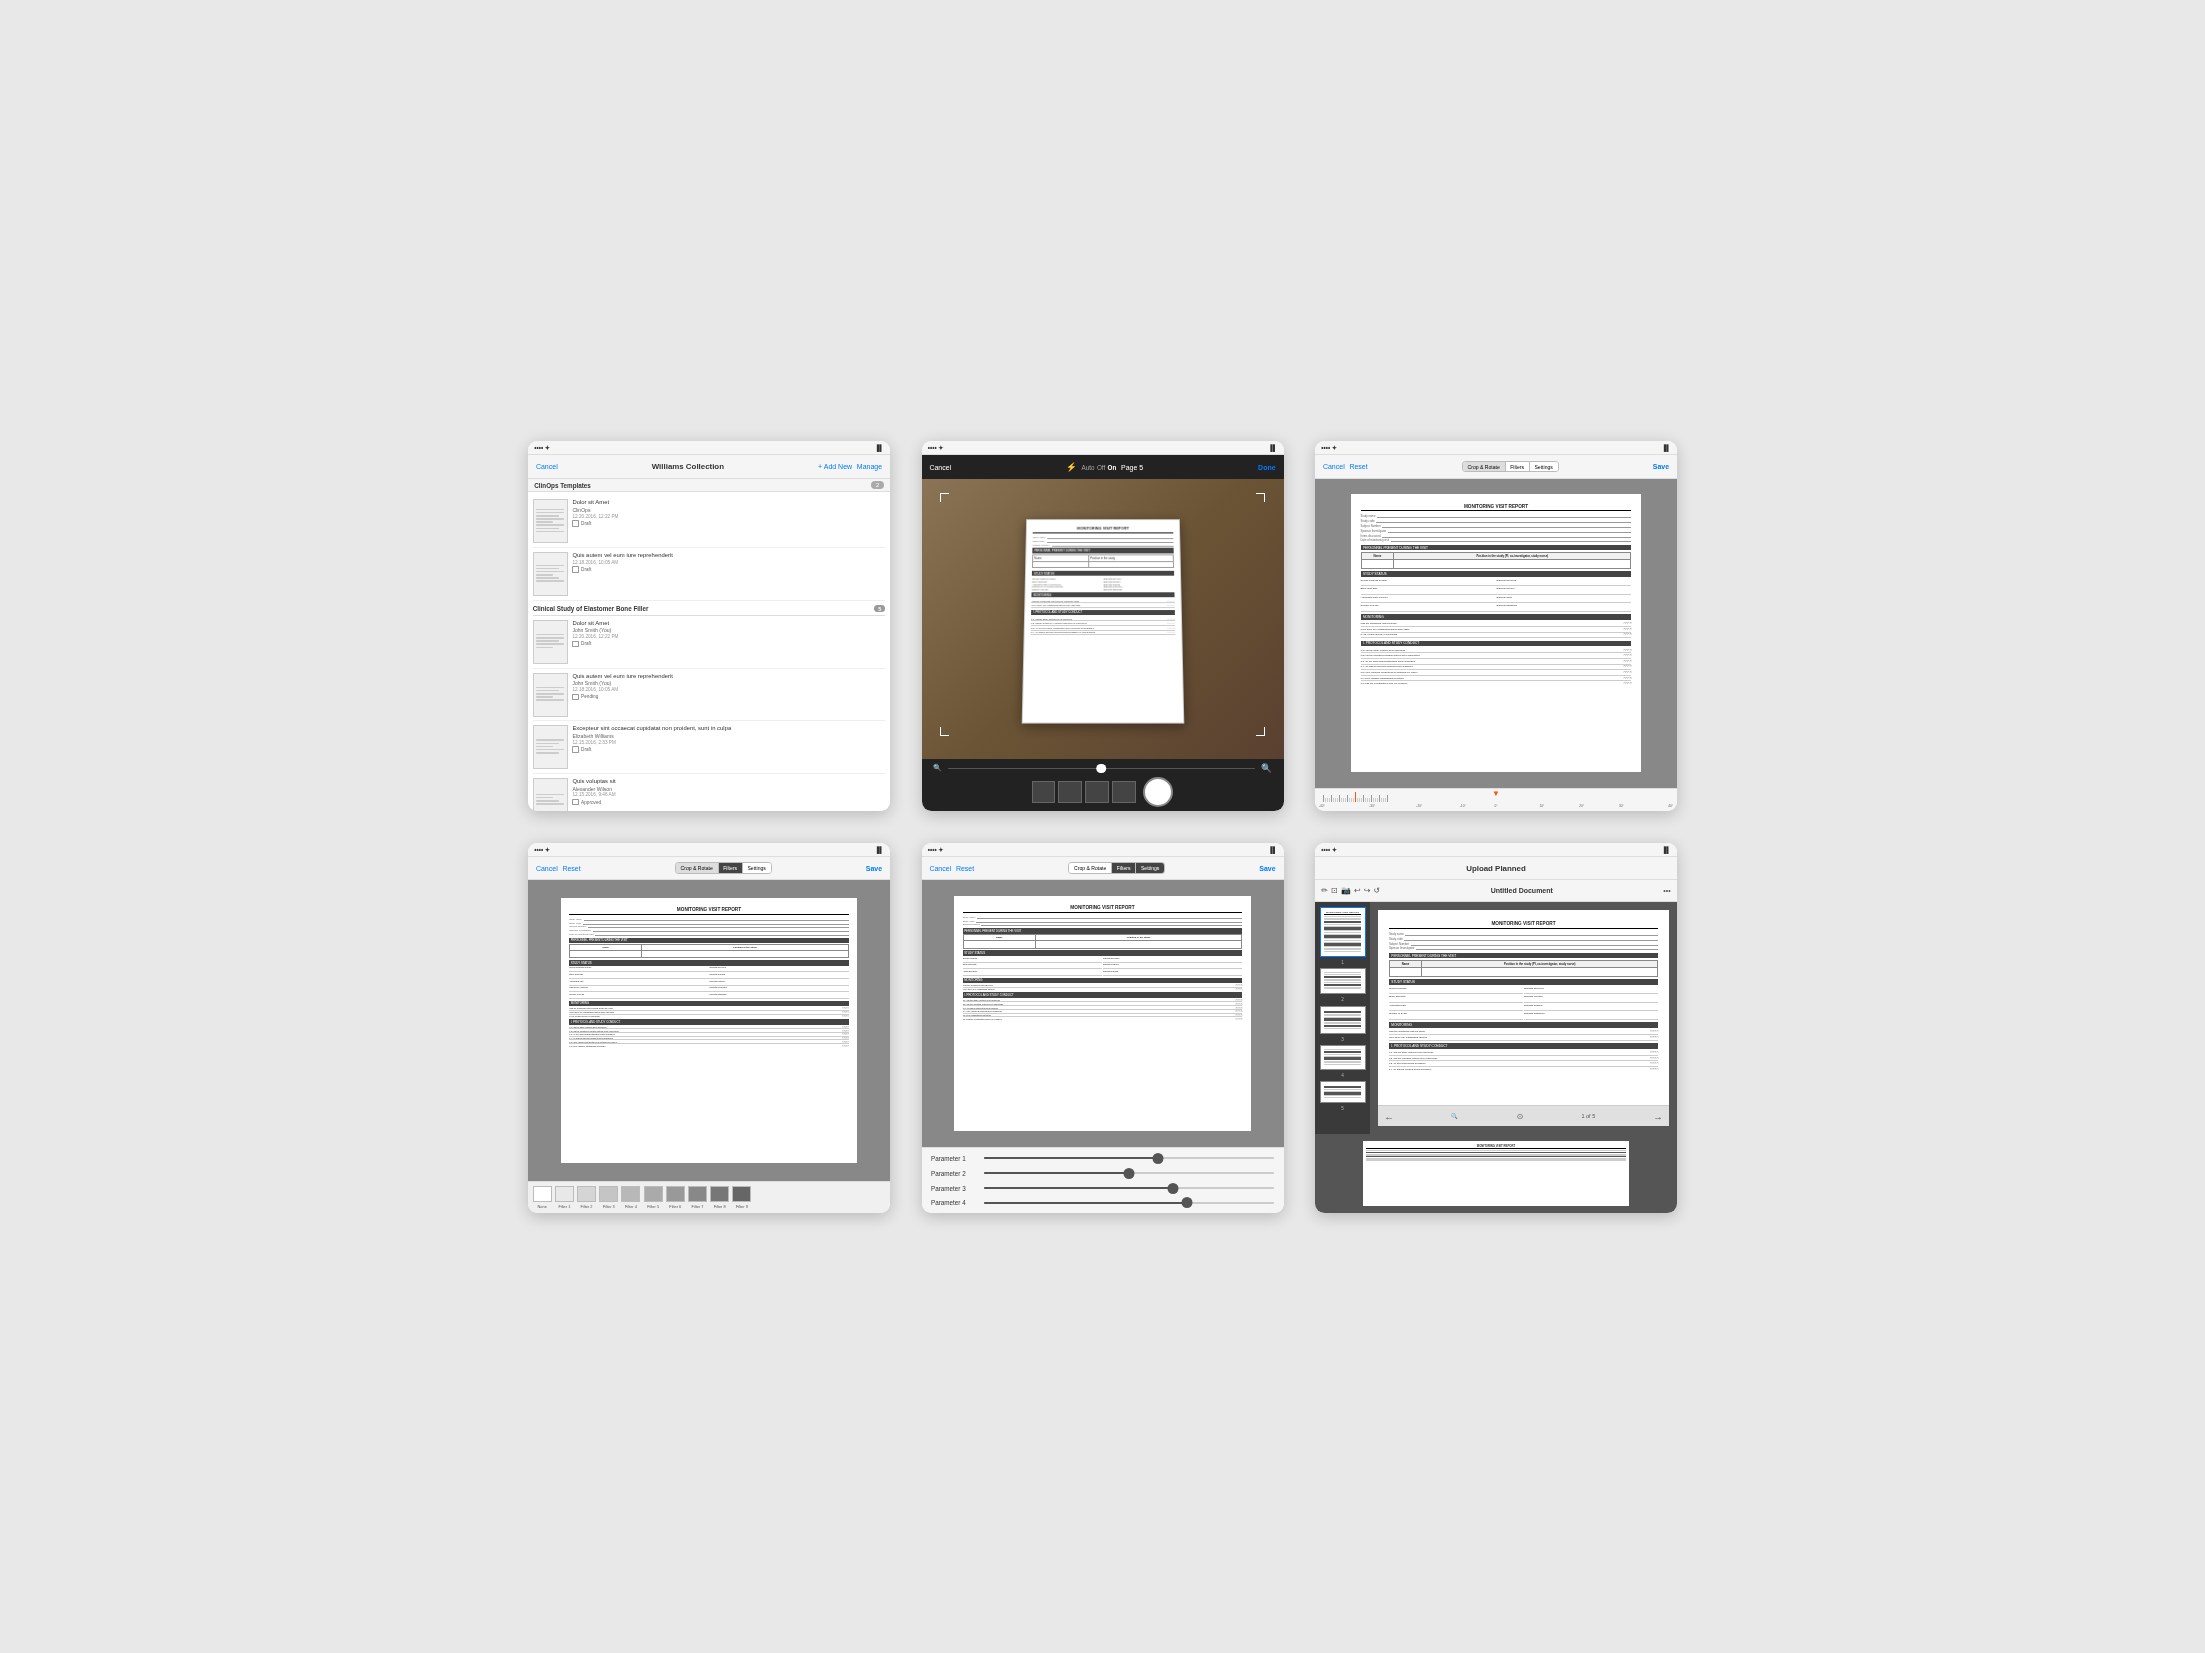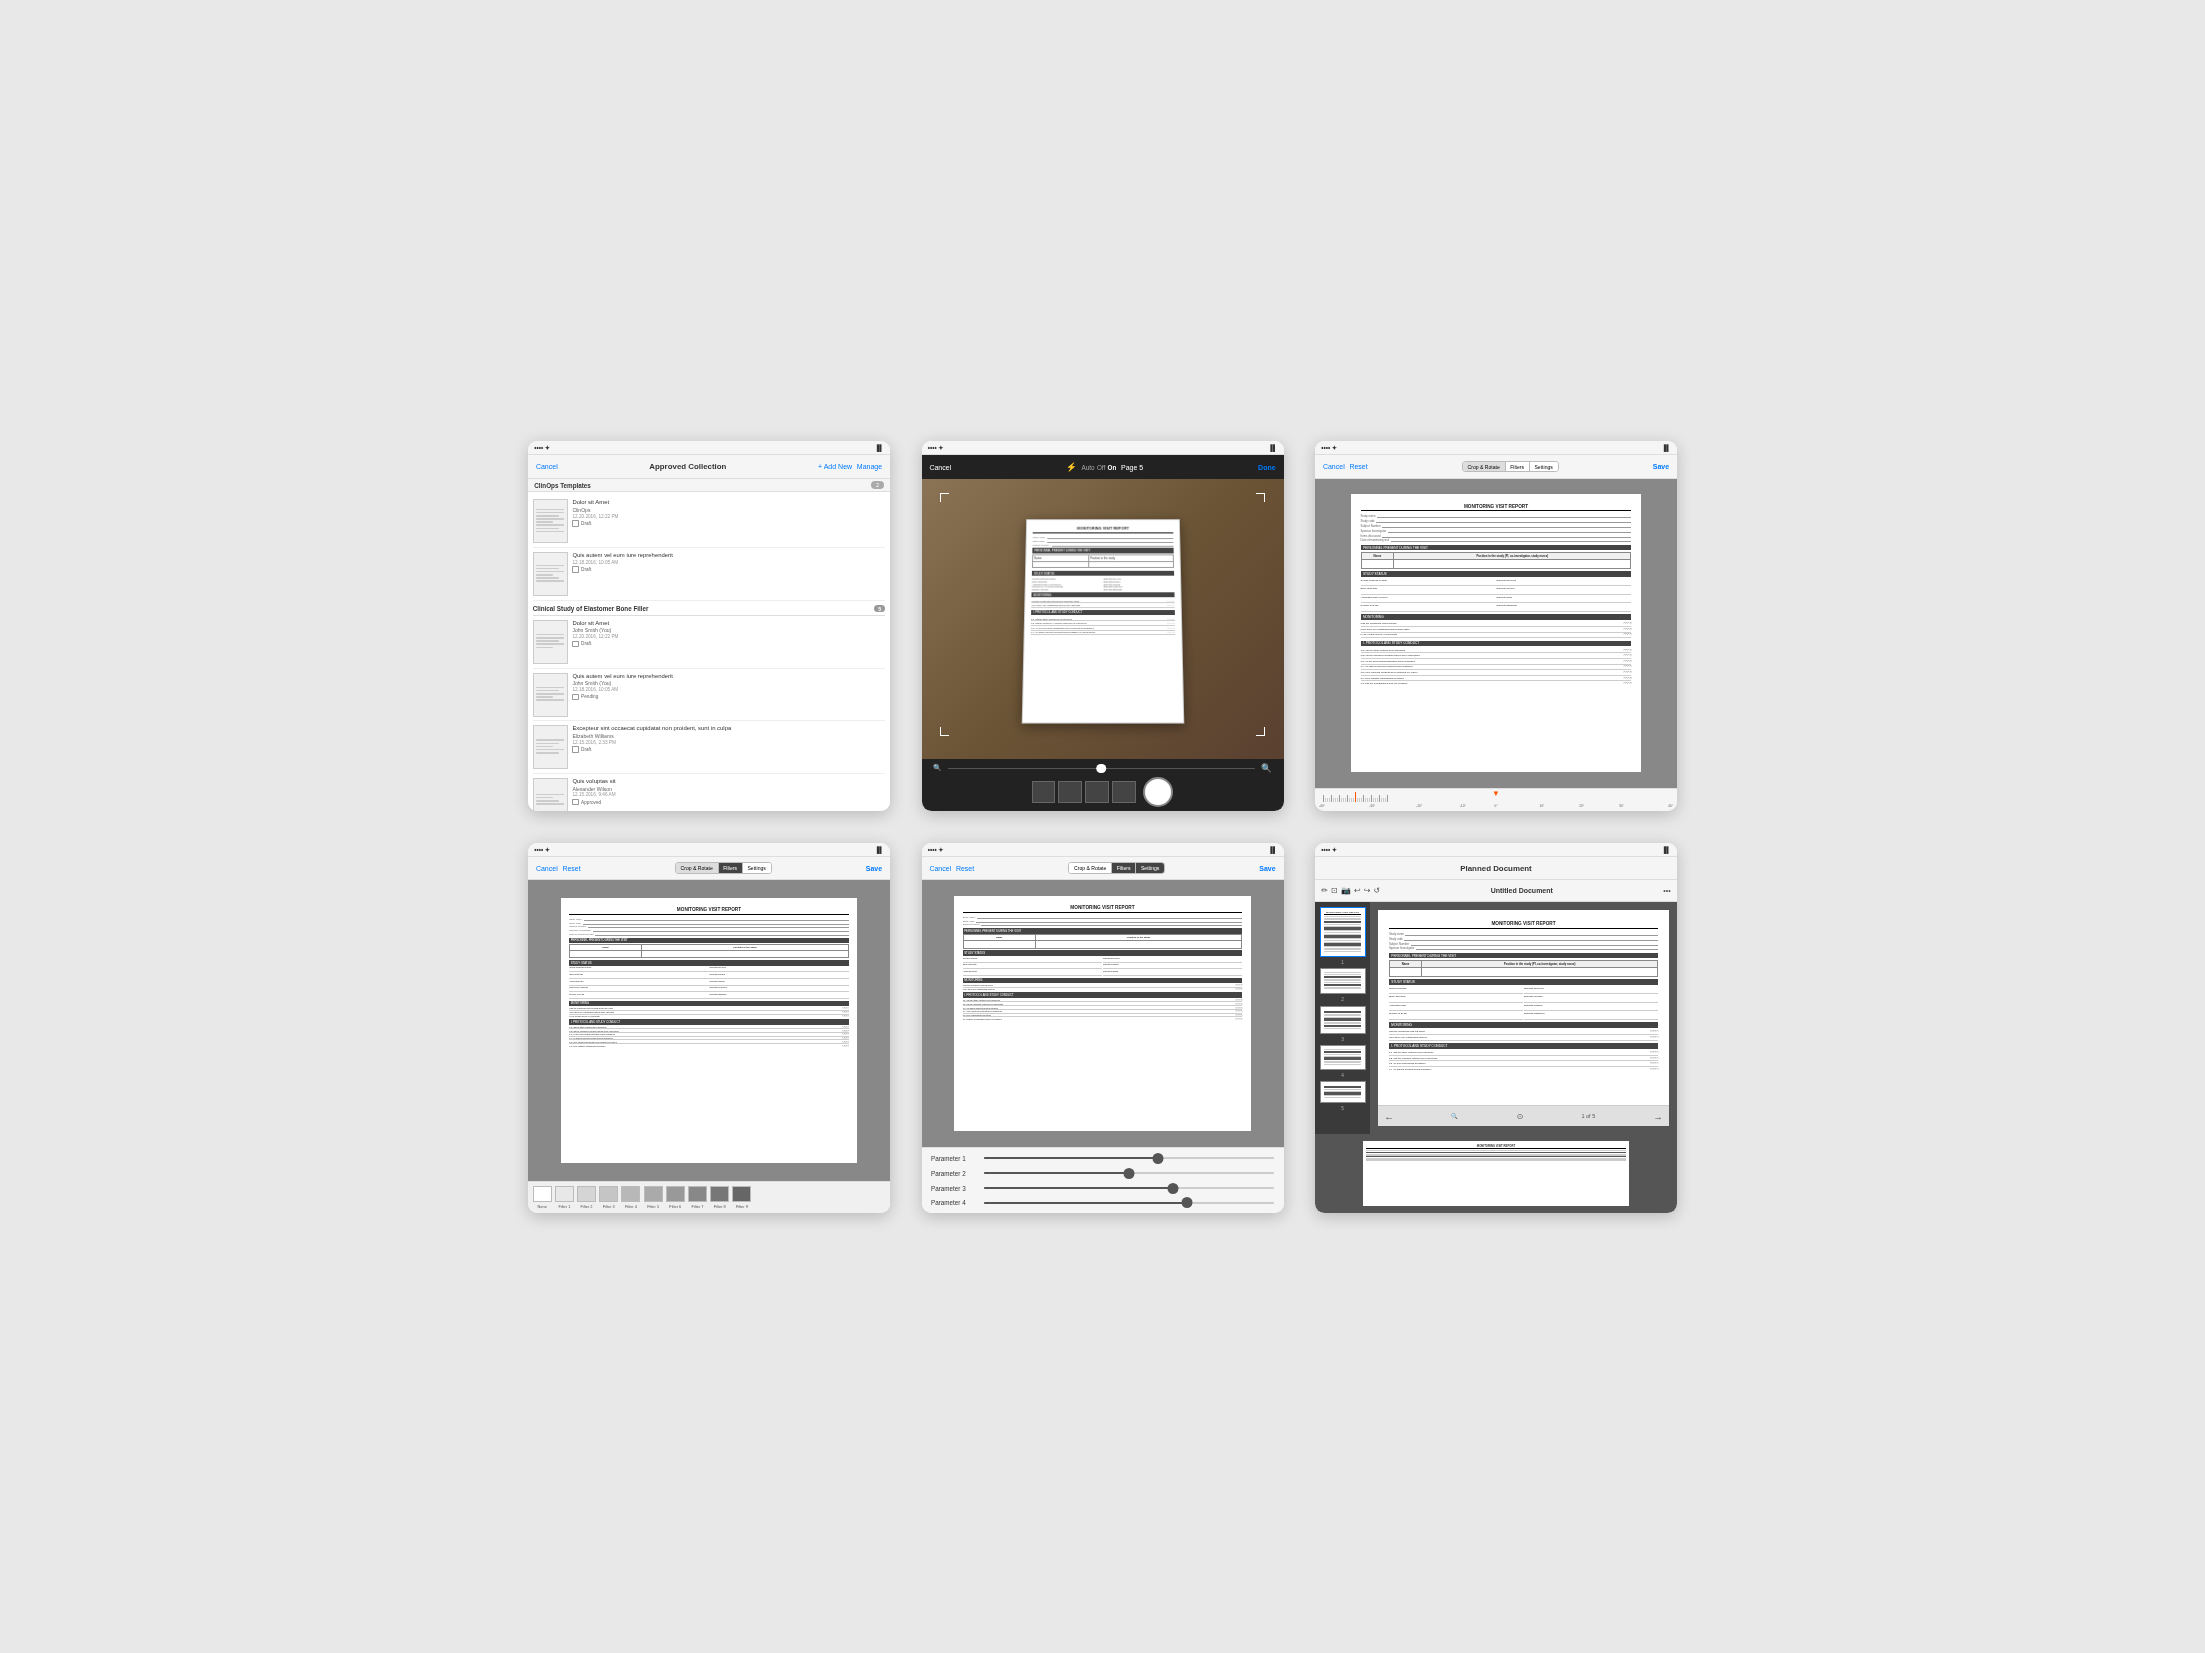--- a/index.html
+++ b/index.html
@@ -422,21 +422,21 @@
 
   <div class="phone-frame">
     <div class="status-bar">
       <span class="status-bar-time">•••• ✦</span>
       <div class="status-bar-icons">
         <span>▐▌</span>
       </div>
     </div>
     <div class="nav-bar">
       <span class="nav-btn">Cancel</span>
-      <span class="nav-bar-title">Approved Collection</span>
+      <span class="nav-bar-title">Williams Collection</span>
       <div style="display:flex;gap:4.7px;">
         <span class="nav-btn">+ Add New</span>
         <span class="nav-btn">Manage</span>
       </div>
     </div>
 
     <div style="display:flex;align-items:center;padding:2.4px 6.3px;background:#f5f5f5;border-bottom:0.4px solid #ddd;">
       <span style="font-size:6.3px;font-weight:600;color:#333;">ClinOps Templates</span>
       <span style="margin-left:auto;background:#aaa;color:#fff;border-radius:6.3px;padding:0.8px 4.7px;font-size:5.5px;">2</span>
     </div>
@@ -1075,21 +1075,21 @@
 
   <div class="phone-frame">
     <div class="status-bar">
       <span class="status-bar-time">•••• ✦</span>
       <div class="status-bar-icons">
         <span>▐▌</span>
       </div>
     </div>
 
     <div class="upload-nav">
-      <span class="upload-title">Planned Document</span>
+      <span class="upload-title">Upload Planned</span>
     </div>
 
     <div style="background:#f5f5f5;height:22px;display:flex;align-items:center;padding:0 6.3px;border-bottom:0.4px solid #ddd;">
       <div style="display:flex;gap:3.2px;align-items:center;">
         <span style="font-size:7.9px;color:#555;cursor:pointer;">✏</span>
         <span style="font-size:7.9px;color:#555;cursor:pointer;">⊡</span>
         <span style="font-size:7.9px;color:#555;cursor:pointer;">📷</span>
         <span style="font-size:7.9px;color:#555;cursor:pointer;">↩</span>
         <span style="font-size:7.9px;color:#555;cursor:pointer;">↪</span>
         <span style="font-size:7.9px;color:#555;cursor:pointer;">↺</span>

